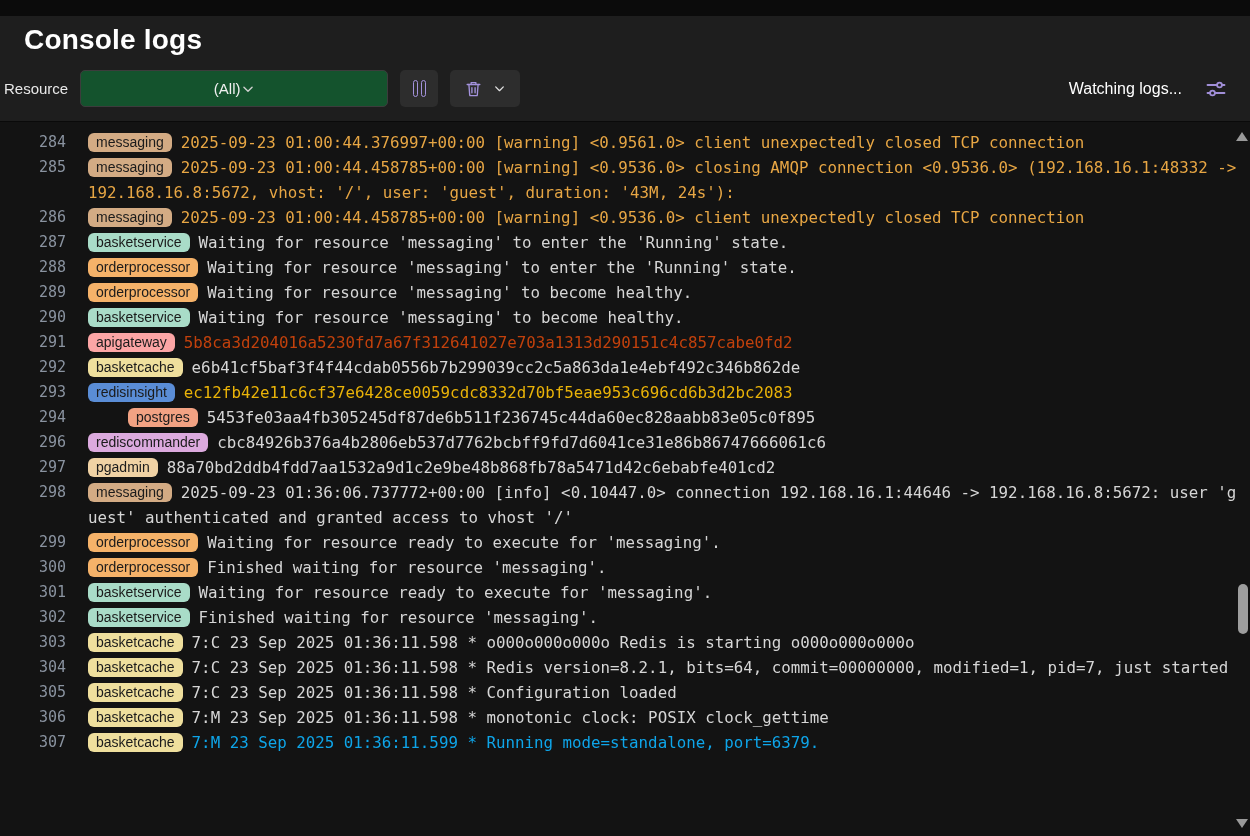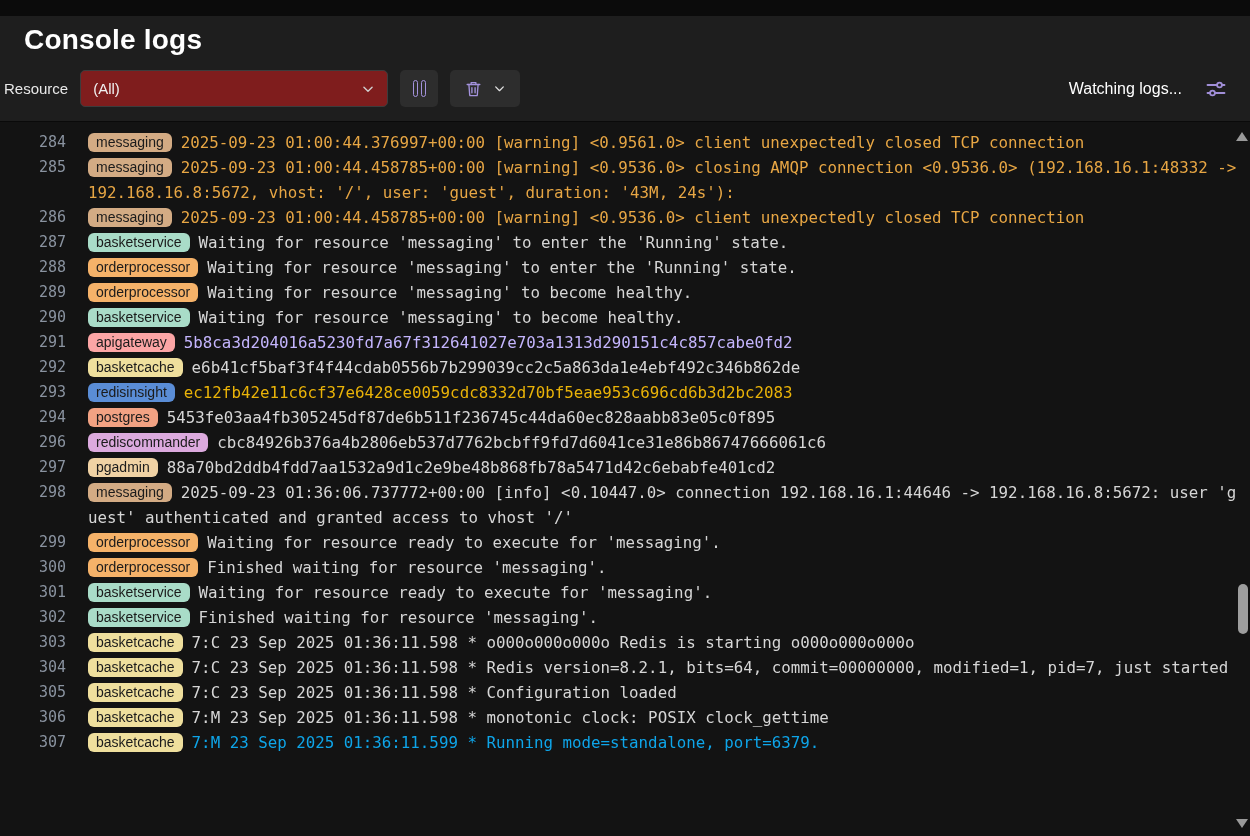--- a/index.html
+++ b/index.html
@@ -7,22 +7,22 @@
               font-family:"Liberation Sans", sans-serif; }
   .app { width:1250px; height:836px; display:flex; flex-direction:column; position:relative; }
 
   .top-strip { height:16px; background:#0b0b0b; flex:0 0 auto; }
 
   header { background:#1e1e1e; flex:0 0 auto; padding:6px 0 0 0; border-bottom:1px solid #0a0a0a; }
   .page-title { color:#ffffff; font-size:28px; font-weight:700; letter-spacing:0.2px; margin:2px 0 14px 24px; }
 
   .toolbar { display:flex; align-items:center; padding:0 22px 14px 4px; gap:12px; }
   .resource-label { color:#e8e8e8; font-size:15px; }
-  .select { width:308px; height:37px; background:#7f1d1d; border:1px solid #3c3c3c;
-            border-radius:5px; display:flex; align-items:center; justify-content:space-between;
+  .select { width:308px; height:37px; background:#14532d; border:1px solid #3c3c3c;
+            border-radius:5px; display:flex; align-items:center; justify-content:center;
             padding:0 12px; cursor:pointer; }
   .select .value { color:#f0f0f0; font-size:15px; }
   .icon-btn { height:37px; background:#2d2d2d; border:none; border-radius:5px;
               display:flex; align-items:center; justify-content:center; cursor:pointer; }
   .pause-btn { width:38px; gap:3px; }
   .pause-bar { width:5px; height:17px; border:1.6px solid #a493dd; border-radius:2.5px; display:inline-block; }
   .split-btn { width:70px; gap:10px; }
   .right-group { margin-left:auto; display:flex; align-items:center; gap:22px; }
   .watching { color:#ffffff; font-size:16px;margin-left:6px; }
   svg { display:block; }
@@ -128,33 +128,33 @@
         <div class="log-row">
           <span class="line-num">289</span>
           <div class="log-content"><span class="badge" style="background: rgb(245, 178, 105);">orderprocessor</span><span style="color: rgb(214, 214, 214);">Waiting for resource 'messaging' to become healthy.</span></div>
         </div>
         <div class="log-row">
           <span class="line-num">290</span>
           <div class="log-content"><span class="badge" style="background: rgb(169, 220, 200);">basketservice</span><span style="color: rgb(214, 214, 214);">Waiting for resource 'messaging' to become healthy.</span></div>
         </div>
         <div class="log-row">
           <span class="line-num">291</span>
-          <div class="log-content"><span class="badge" style="background: #fca5a5;">apigateway</span><span style="color: #c4b5fd;">5b8ca3d204016a5230fd7a67f312641027e703a1313d290151c4c857cabe0fd2</span></div>
+          <div class="log-content"><span class="badge" style="background: #fca5a5;">apigateway</span><span style="color: #c2410c;">5b8ca3d204016a5230fd7a67f312641027e703a1313d290151c4c857cabe0fd2</span></div>
         </div>
         <div class="log-row">
           <span class="line-num">292</span>
           <div class="log-content"><span class="badge" style="background: rgb(239, 223, 157);">basketcache</span><span style="color: rgb(214, 214, 214);">e6b41cf5baf3f4f44cdab0556b7b299039cc2c5a863da1e4ebf492c346b862de</span></div>
         </div>
         <div class="log-row">
           <span class="line-num">293</span>
           <div class="log-content"><span class="badge" style="background: rgb(90, 141, 214);">redisinsight</span><span style="color: #eab308;">ec12fb42e11c6cf37e6428ce0059cdc8332d70bf5eae953c696cd6b3d2bc2083</span></div>
         </div>
         <div class="log-row">
           <span class="line-num">294</span>
-          <div class="log-content"><span class="badge" style="background: rgb(242, 162, 131);">postgres</span><span style="color: rgb(214, 214, 214);">5453fe03aa4fb305245df87de6b511f236745c44da60ec828aabb83e05c0f895</span></div>
+          <div class="log-content"><span class="badge" style="background: rgb(242, 162, 131); margin-left: 40px;">postgres</span><span style="color: rgb(214, 214, 214);">5453fe03aa4fb305245df87de6b511f236745c44da60ec828aabb83e05c0f895</span></div>
         </div>
         <div class="log-row">
           <span class="line-num">296</span>
           <div class="log-content"><span class="badge" style="background: rgb(220, 170, 222);">rediscommander</span><span style="color: rgb(214, 214, 214);">cbc84926b376a4b2806eb537d7762bcbff9fd7d6041ce31e86b86747666061c6</span></div>
         </div>
         <div class="log-row">
           <span class="line-num">297</span>
           <div class="log-content"><span class="badge" style="background: rgb(240, 210, 164);">pgadmin</span><span style="color: rgb(214, 214, 214);">88a70bd2ddb4fdd7aa1532a9d1c2e9be48b868fb78a5471d42c6ebabfe401cd2</span></div>
         </div>
         <div class="log-row">

